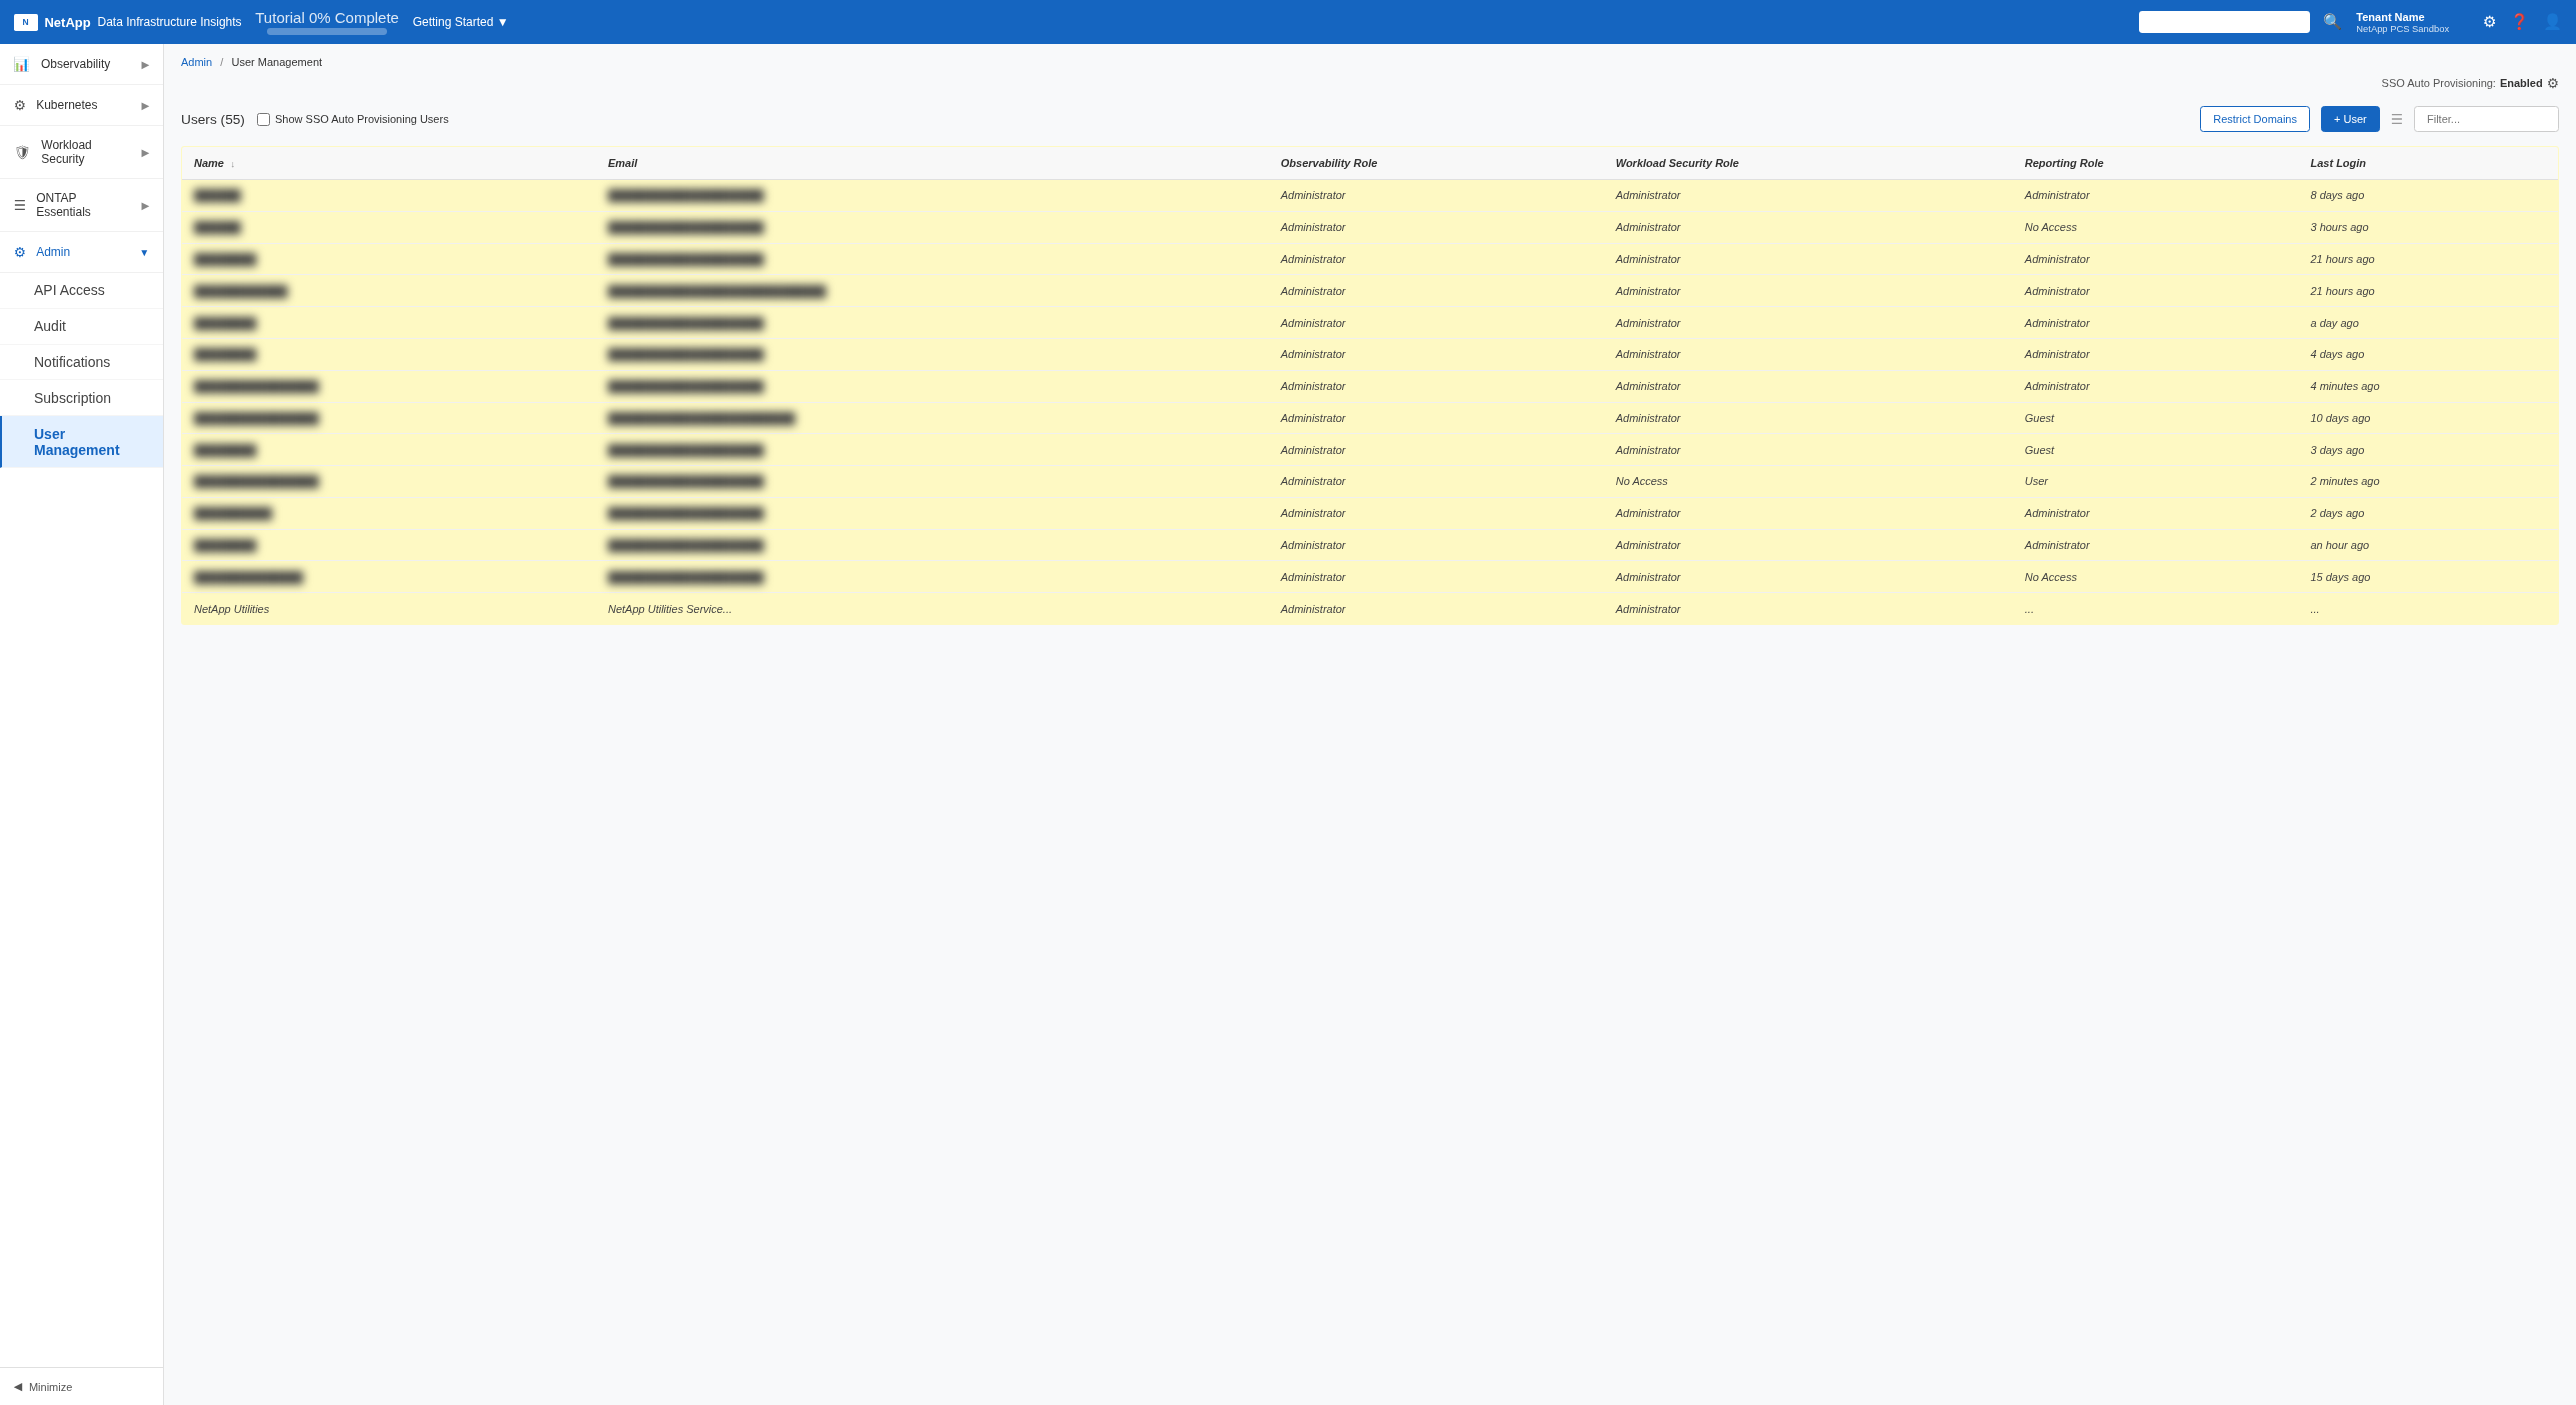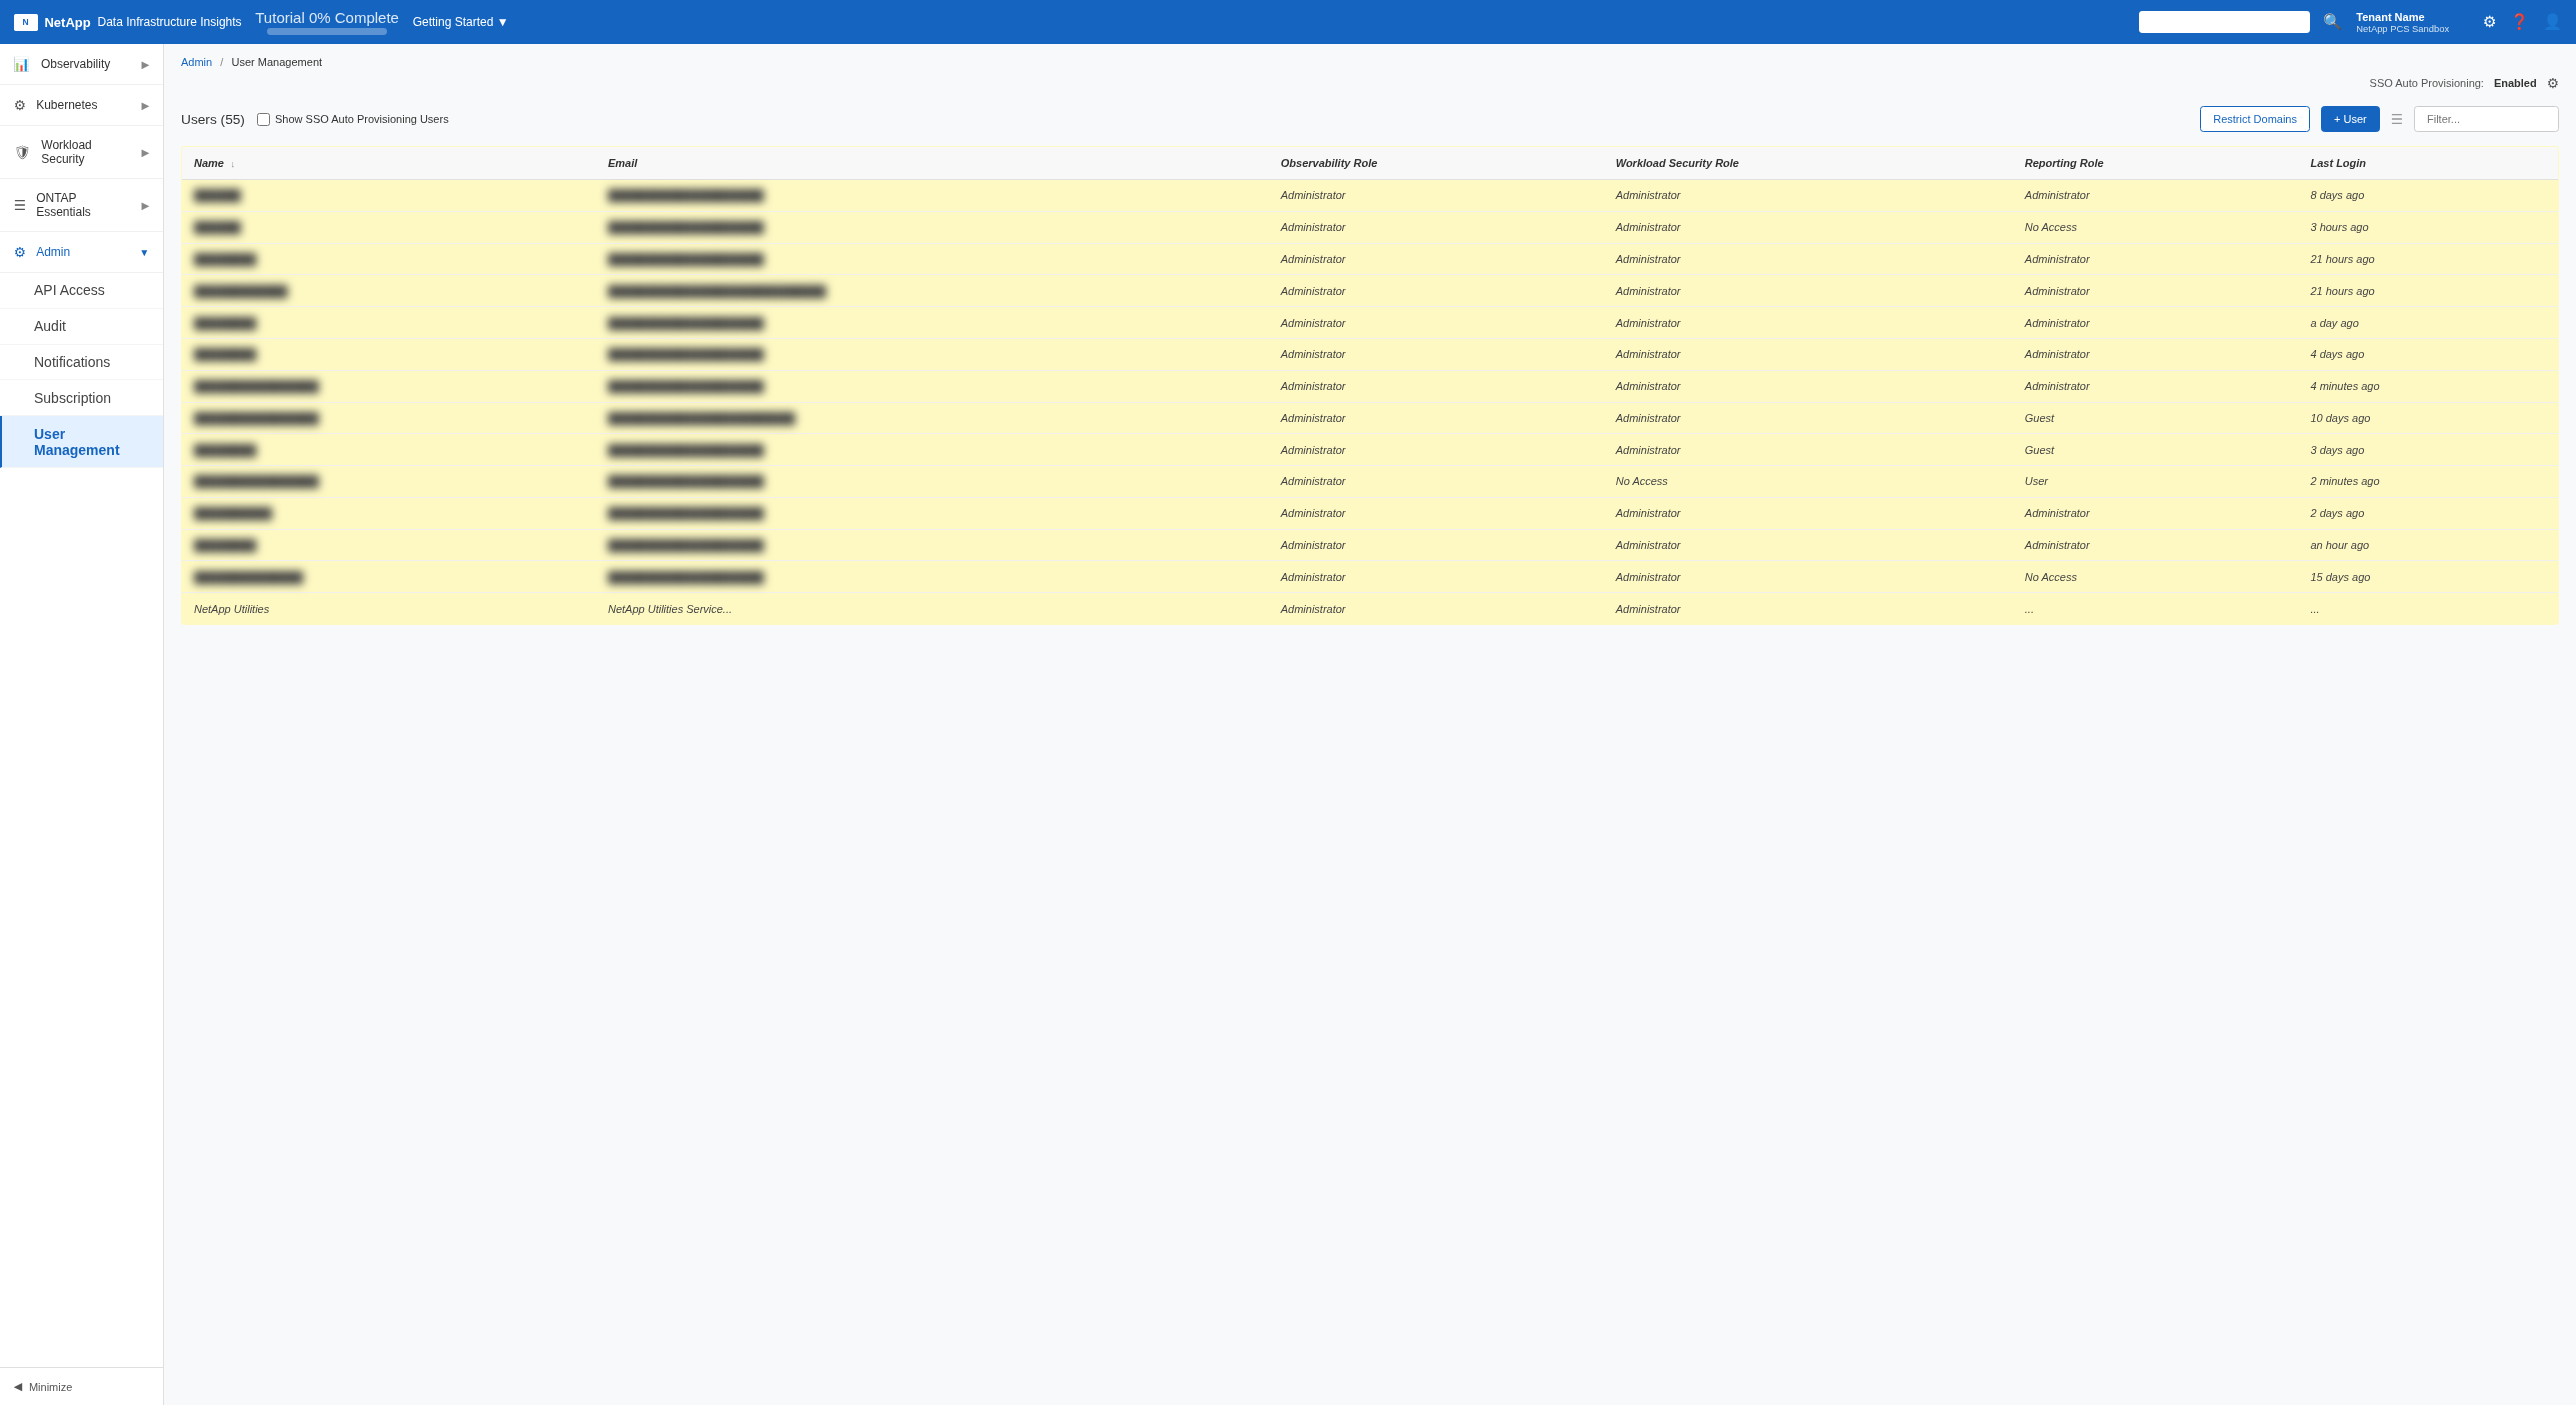--- a/index.html
+++ b/index.html
@@ -261,21 +261,21 @@
     </div>
   </aside>
 
   <main class="main">
     <div class="breadcrumb">
       <a href="#">Admin</a>
       <span class="separator">/</span>
       <span style="color:#333;">User Management</span>
     </div>
 
-    <div style="padding: 0 17px; display:flex; justify-content:flex-end; align-items:center; gap:10px; margin-bottom:5.1px;">
+    <div style="padding: 0 17px; display:flex; justify-content:flex-end; align-items:center; gap:4px; margin-bottom:5.1px;">
       <span style="font-size:11px; color:#555;">SSO Auto Provisioning:</span>
       <strong style="font-size:11px; color:#333;">Enabled</strong>
       <span style="font-size:13.7px; cursor:pointer; color:#555;">⚙</span>
     </div>
 
     <div class="controls-row">
       <div class="left-controls">
         <span class="users-count">
           <span>Users</span>
           (<span>55</span>)

